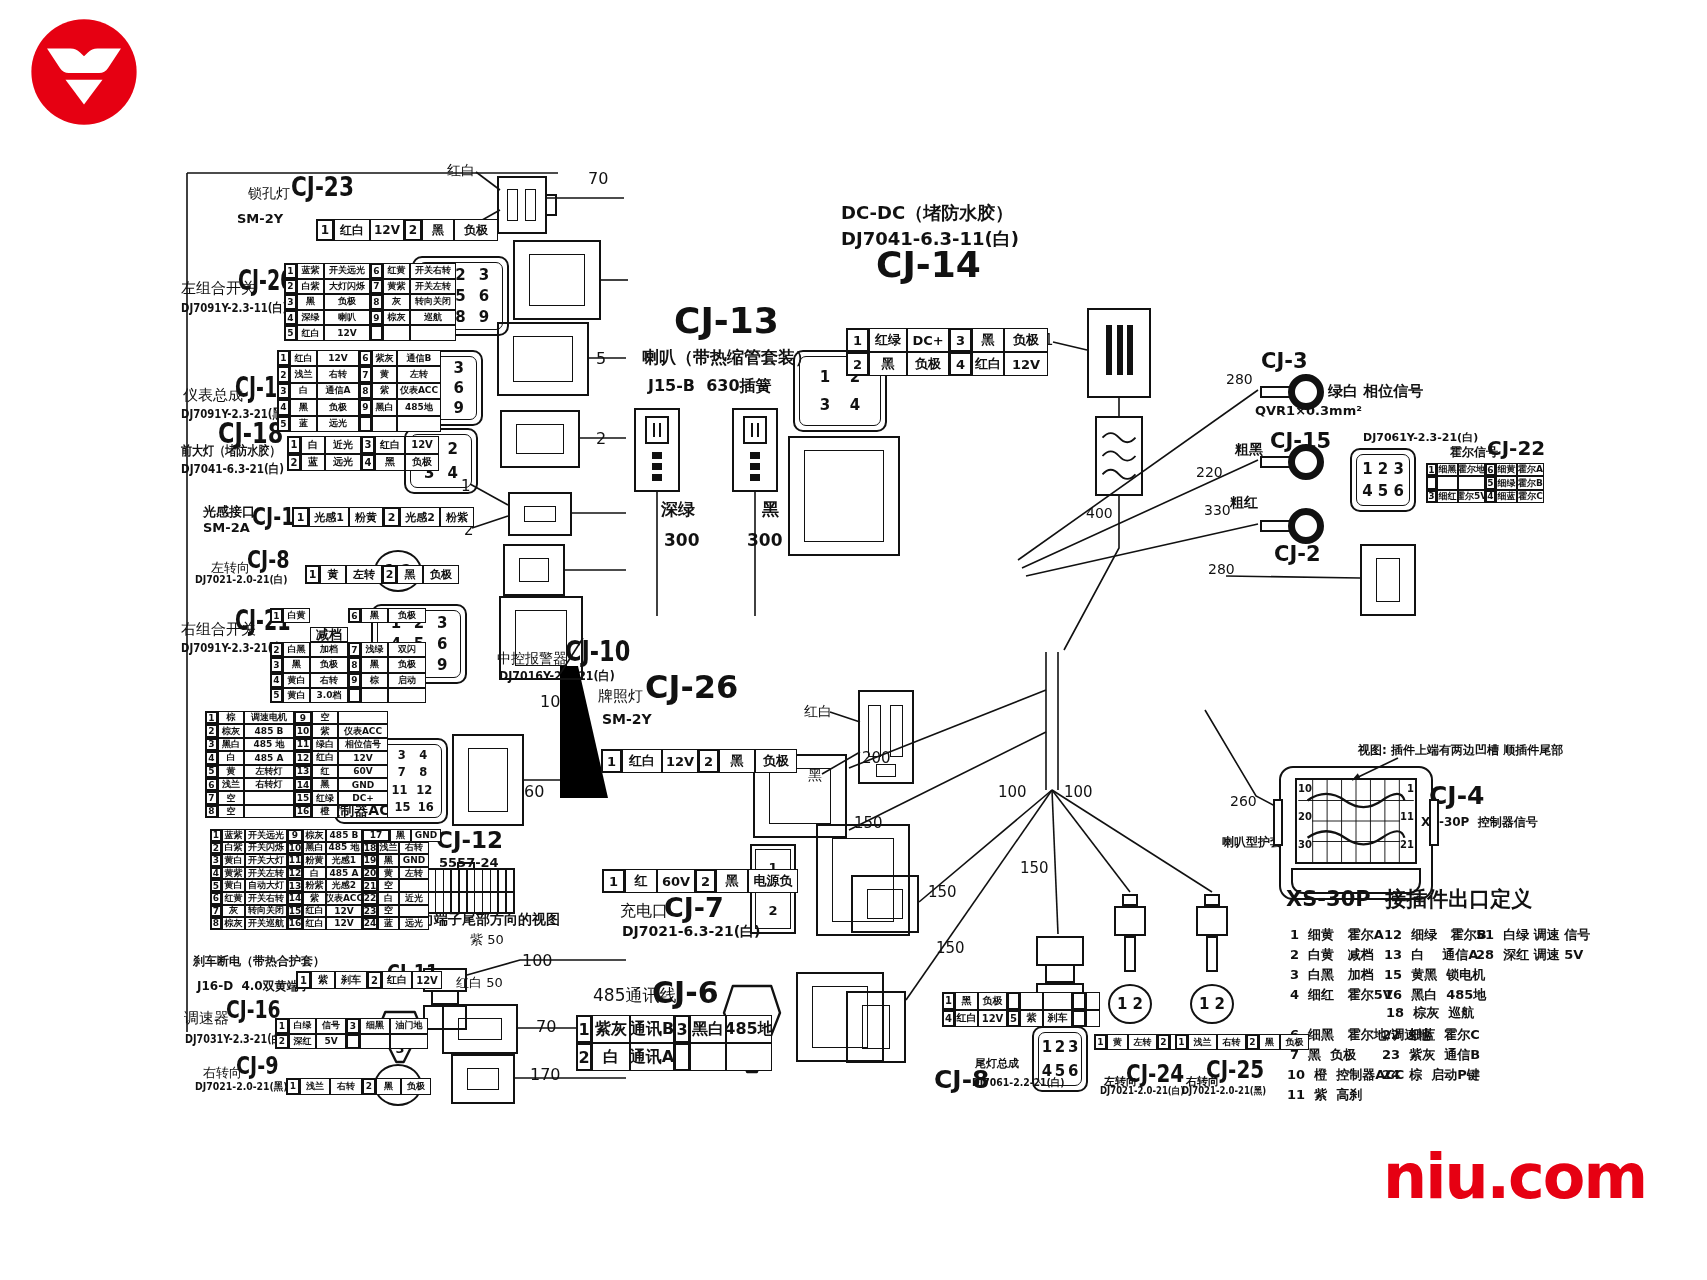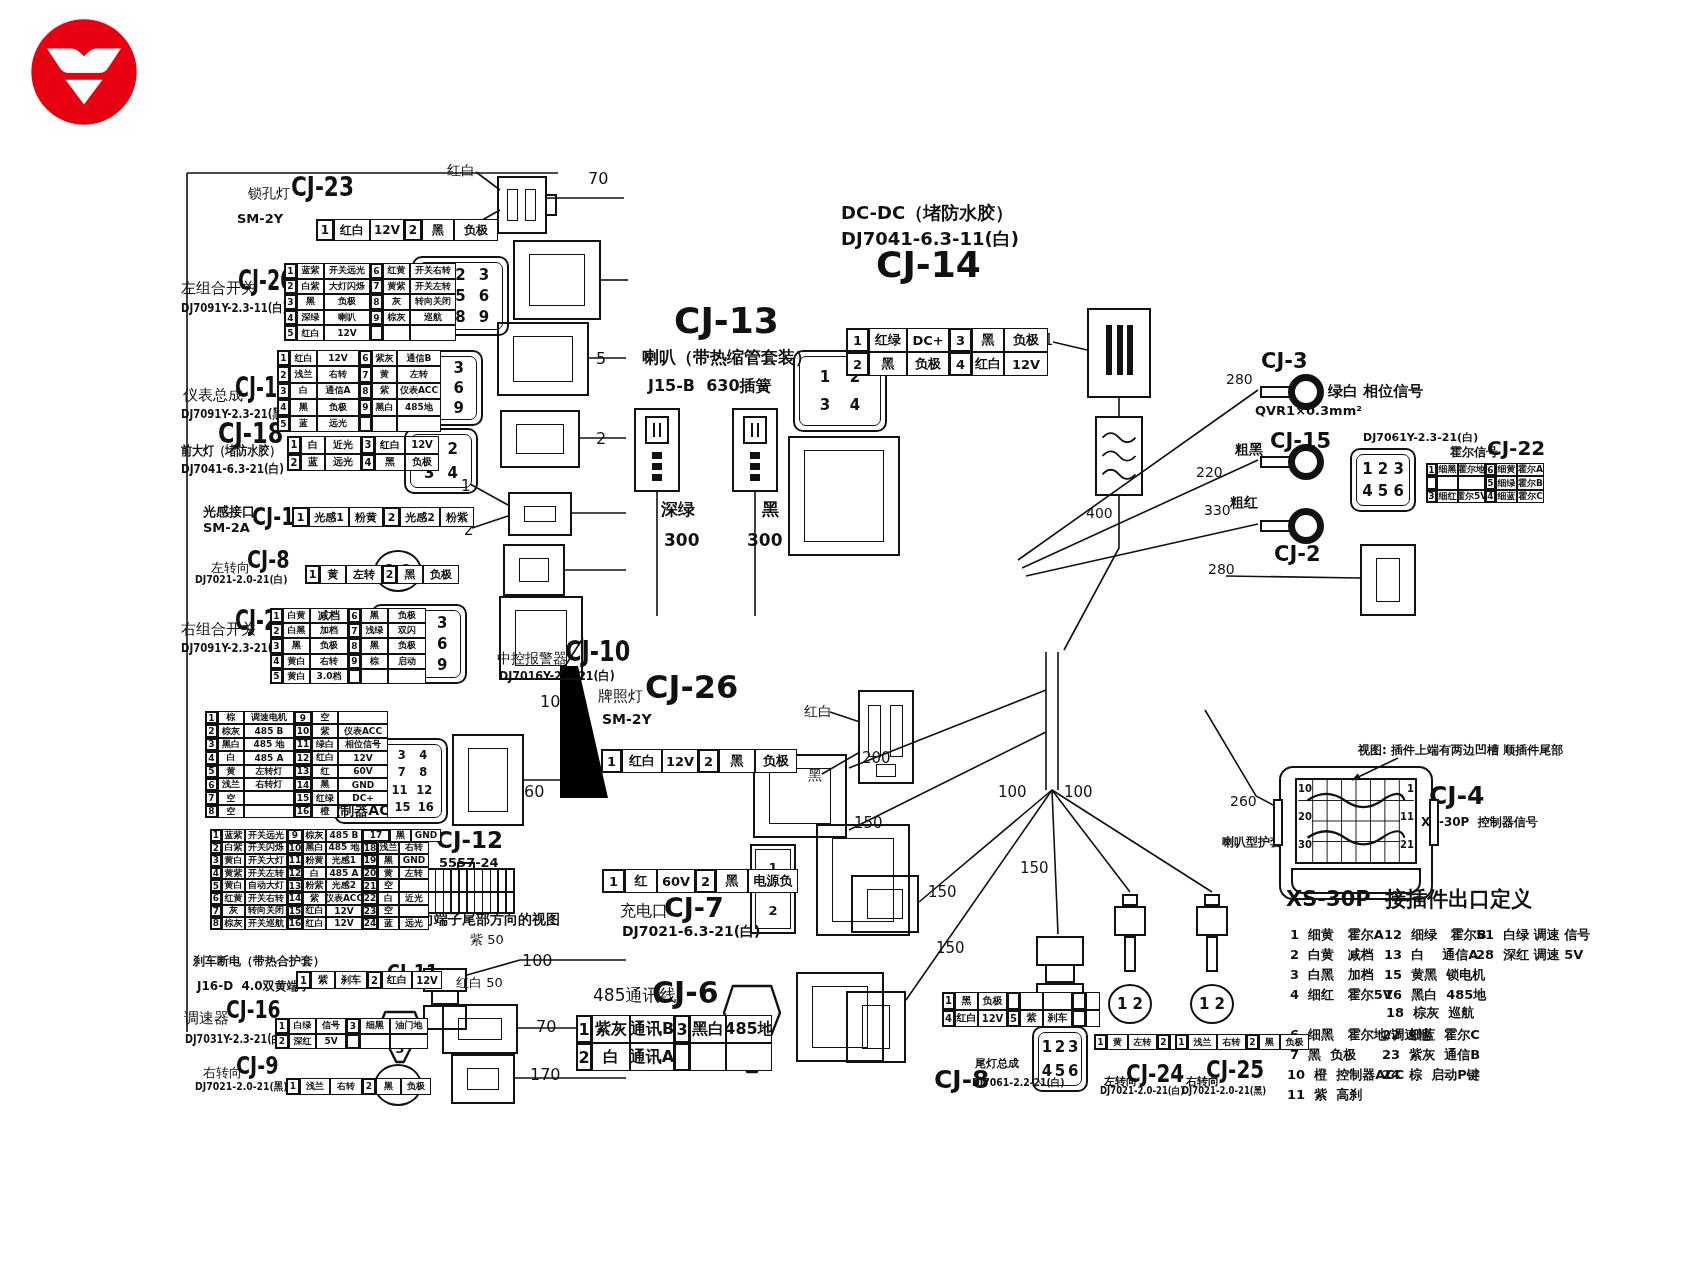--- a/index.html
+++ b/index.html
@@ -76,20 +76,21 @@
       <polyline points="822,774 860,752" fill="none" stroke="#111" stroke-width="1.6"></polyline>
     </svg>
 
   <div class="logo">
     <svg viewBox="0 0 100 100" width="112" height="112">
       <circle cx="50" cy="50" r="47" fill="#e60012"></circle>
       <path d="M17 29 h21 c3.5 0 6 1 8.5 3.5 L50 36 l3.5 -3.5 C56 30 58.5 29 62 29 h21 L71.5 46.5 c-2 3 -4.5 4.5 -8 4.5 h-27 c-3.5 0 -6 -1.5 -8 -4.5 Z" fill="#fff"></path>
       <path d="M33.5 57 h33 L50 79 Z" fill="#fff"></path>
     </svg>
   </div>
+  <div class="brand">niu.com</div>
 <div class="txt" style="left: 248px; top: 186px; font-size: 14px;">锁孔灯</div>
     <div class="txt" style="left: 291px; top: 172px; font-size: 27px; font-weight: bold; transform: scaleX(0.8); transform-origin: 0px 0px;">CJ-23</div>
     <div class="txt" style="left: 237px; top: 212px; font-size: 13px; font-weight: bold;">SM-2Y</div>
     <div class="txt" style="left: 447px; top: 163px; font-size: 14px;">红白</div>
     <div class="txt" style="left: 455px; top: 221px; font-size: 14px;">黑</div>
     <div class="txt" style="left: 588px; top: 170px; font-size: 16px;">70</div>
     <div class="txt" style="left: 181px; top: 280px; font-size: 15px;">左组合开关</div>
     <div class="txt" style="left: 238px; top: 266px; font-size: 28px; font-weight: bold; transform: scaleX(0.68); transform-origin: 0px 0px;">CJ-20</div>
     <div class="txt" style="left: 181px; top: 301px; font-size: 13px; font-weight: bold; transform: scaleX(0.78); transform-origin: 0px 0px;">DJ7091Y-2.3-11(白)</div>
     <div class="txt" style="left: 183px; top: 387px; font-size: 15px;">仪表总成</div>
@@ -338,21 +339,21 @@
         <div class="tcell" style="width: 36px; height: 19px; font-size: 11px;">左转</div>
         <div class="tcell num" style="width: 15px; height: 19px; font-size: 11px;">2</div>
         <div class="tcell" style="width: 26px; height: 19px; font-size: 11px;">黑</div>
         <div class="tcell" style="width: 36px; height: 19px; font-size: 11px;">负极</div>
       </div>
     </div>
     <div class="tbl" style="left: 270px; top: 608px;">
       <div class="trow">
         <div class="tcell num" style="width: 13px; height: 15.2px; font-size: 9px;">1</div>
         <div class="tcell" style="width: 27px; height: 15.2px; font-size: 9px;">白黄</div>
-        <div class="tcell" style="width: 38px; height: 15.2px; font-size: 11px;">减档</div>
+        <div class="tcell" style="width: 38px; height: 15.2px; font-size: 13px; margin-top: 19px;">减档</div>
         <div class="tcell num" style="width: 13px; height: 15.2px; font-size: 9px;">6</div>
         <div class="tcell" style="width: 27px; height: 15.2px; font-size: 9px;">黑</div>
         <div class="tcell" style="width: 38px; height: 15.2px; font-size: 9px;">负极</div>
       </div>
       <div class="trow">
         <div class="tcell num" style="width: 13px; height: 15.2px; font-size: 9px;">2</div>
         <div class="tcell" style="width: 27px; height: 15.2px; font-size: 9px;">白黑</div>
         <div class="tcell" style="width: 38px; height: 15.2px; font-size: 9px;">加档</div>
         <div class="tcell num" style="width: 13px; height: 15.2px; font-size: 9px;">7</div>
         <div class="tcell" style="width: 27px; height: 15.2px; font-size: 9px;">浅绿</div>

